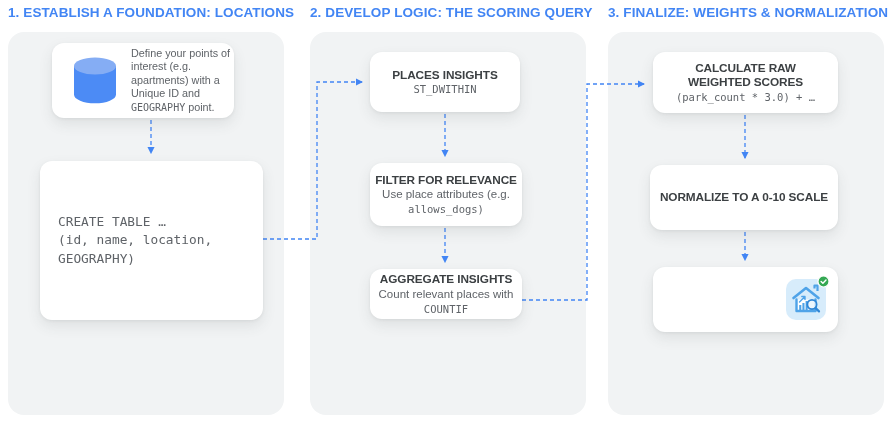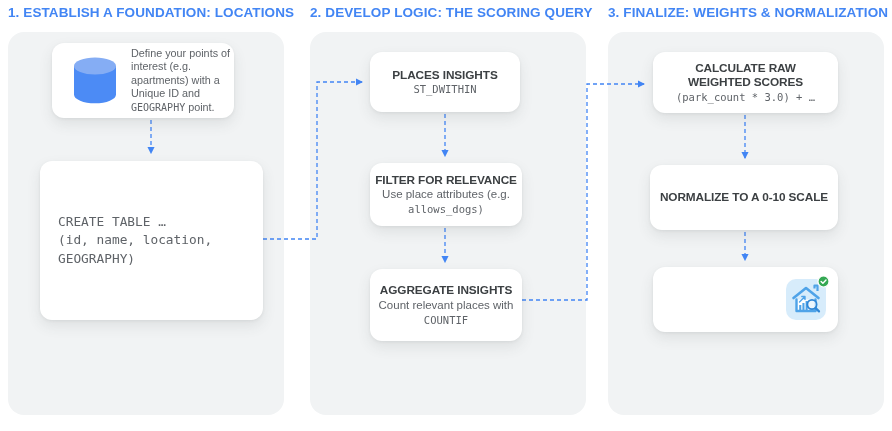--- a/index.html
+++ b/index.html
@@ -96,21 +96,21 @@
   .code-block{
     font-family:"DejaVu Sans Mono","Liberation Mono",monospace;
     font-size:12.8px;
     color:var(--code-text);
     line-height:1.42;
     white-space:pre-line;
     text-align:left;
   }
   #c2a{left:370px;top:52px;width:150px;height:60px;}
   #c2b{left:370px;top:163px;width:152px;height:63px;}
-  #c2c{left:370px;top:269px;width:152px;height:72px;}
+  #c2c{left:370px;top:269px;width:152px;height:50px;}
   #c3a{left:653px;top:52px;width:185px;height:61px;}
   #c3b{left:650px;top:165px;width:188px;height:65px;}
   #c3c{
     left:653px;top:267px;width:185px;height:65px;
     display:flex;align-items:center;
     padding:0 8px 0 10px;
   }
   #c3c .result-title{
     width:127px;
     font-size:11.5px;

